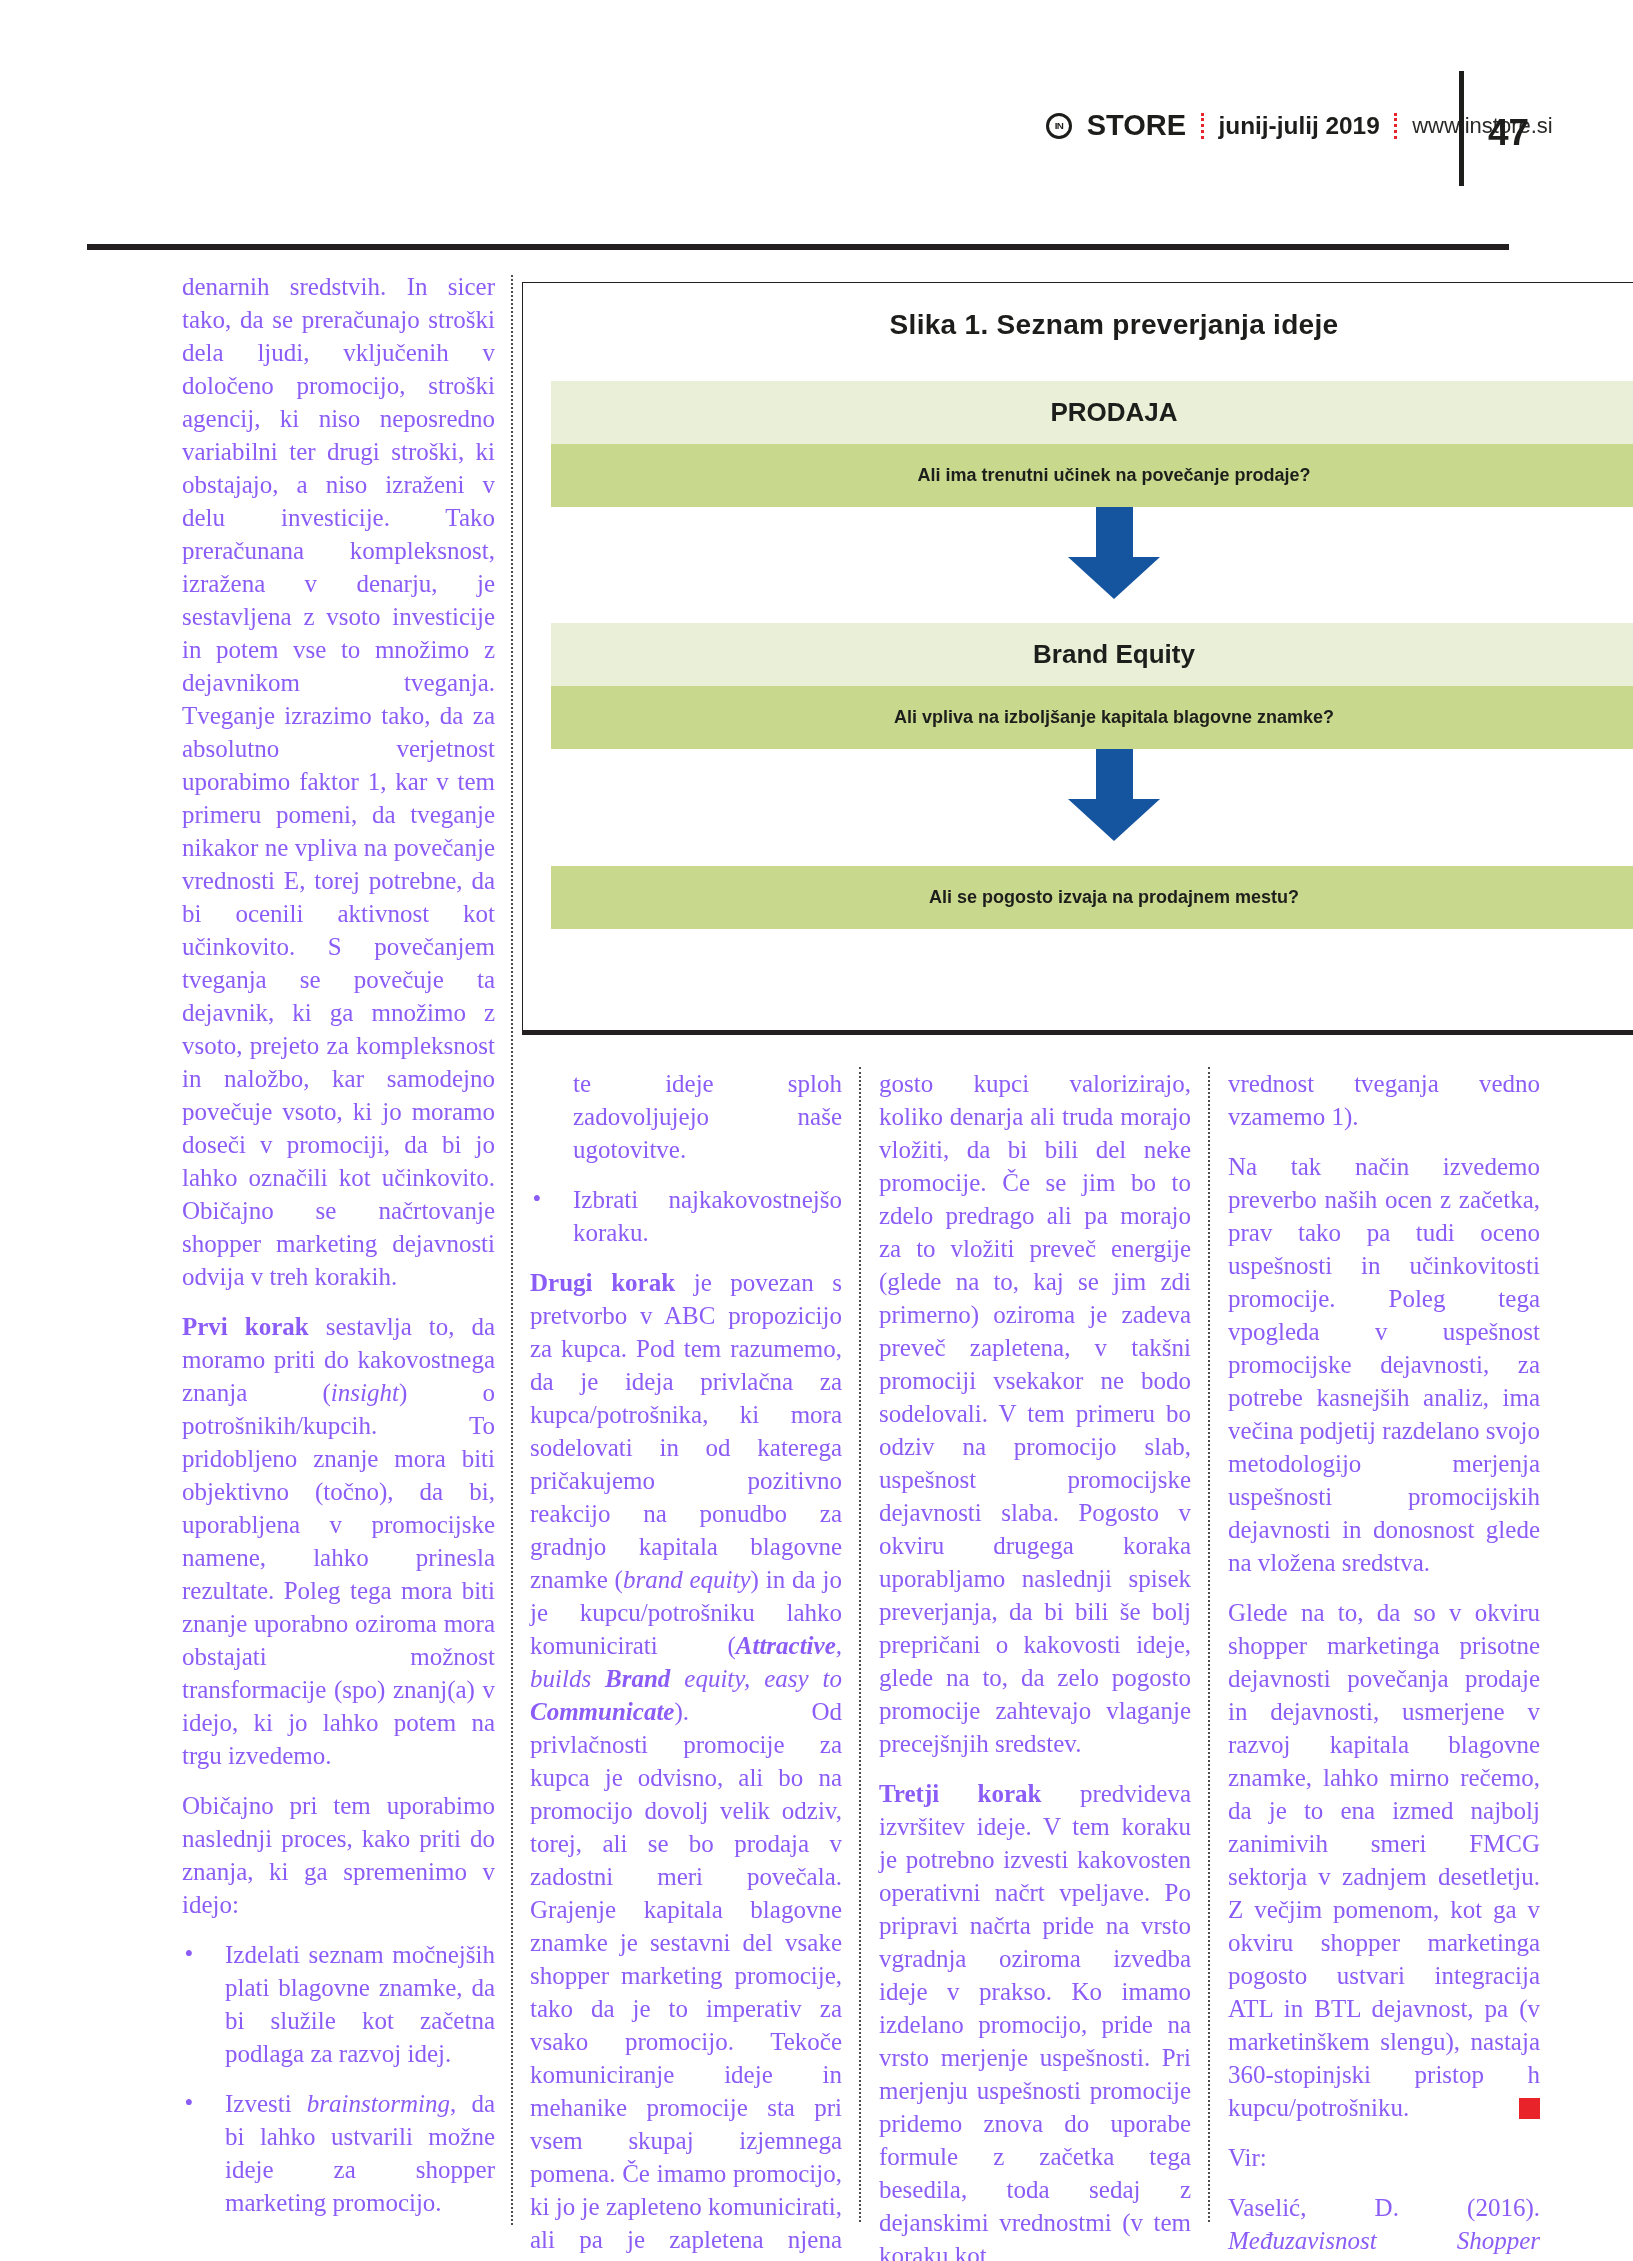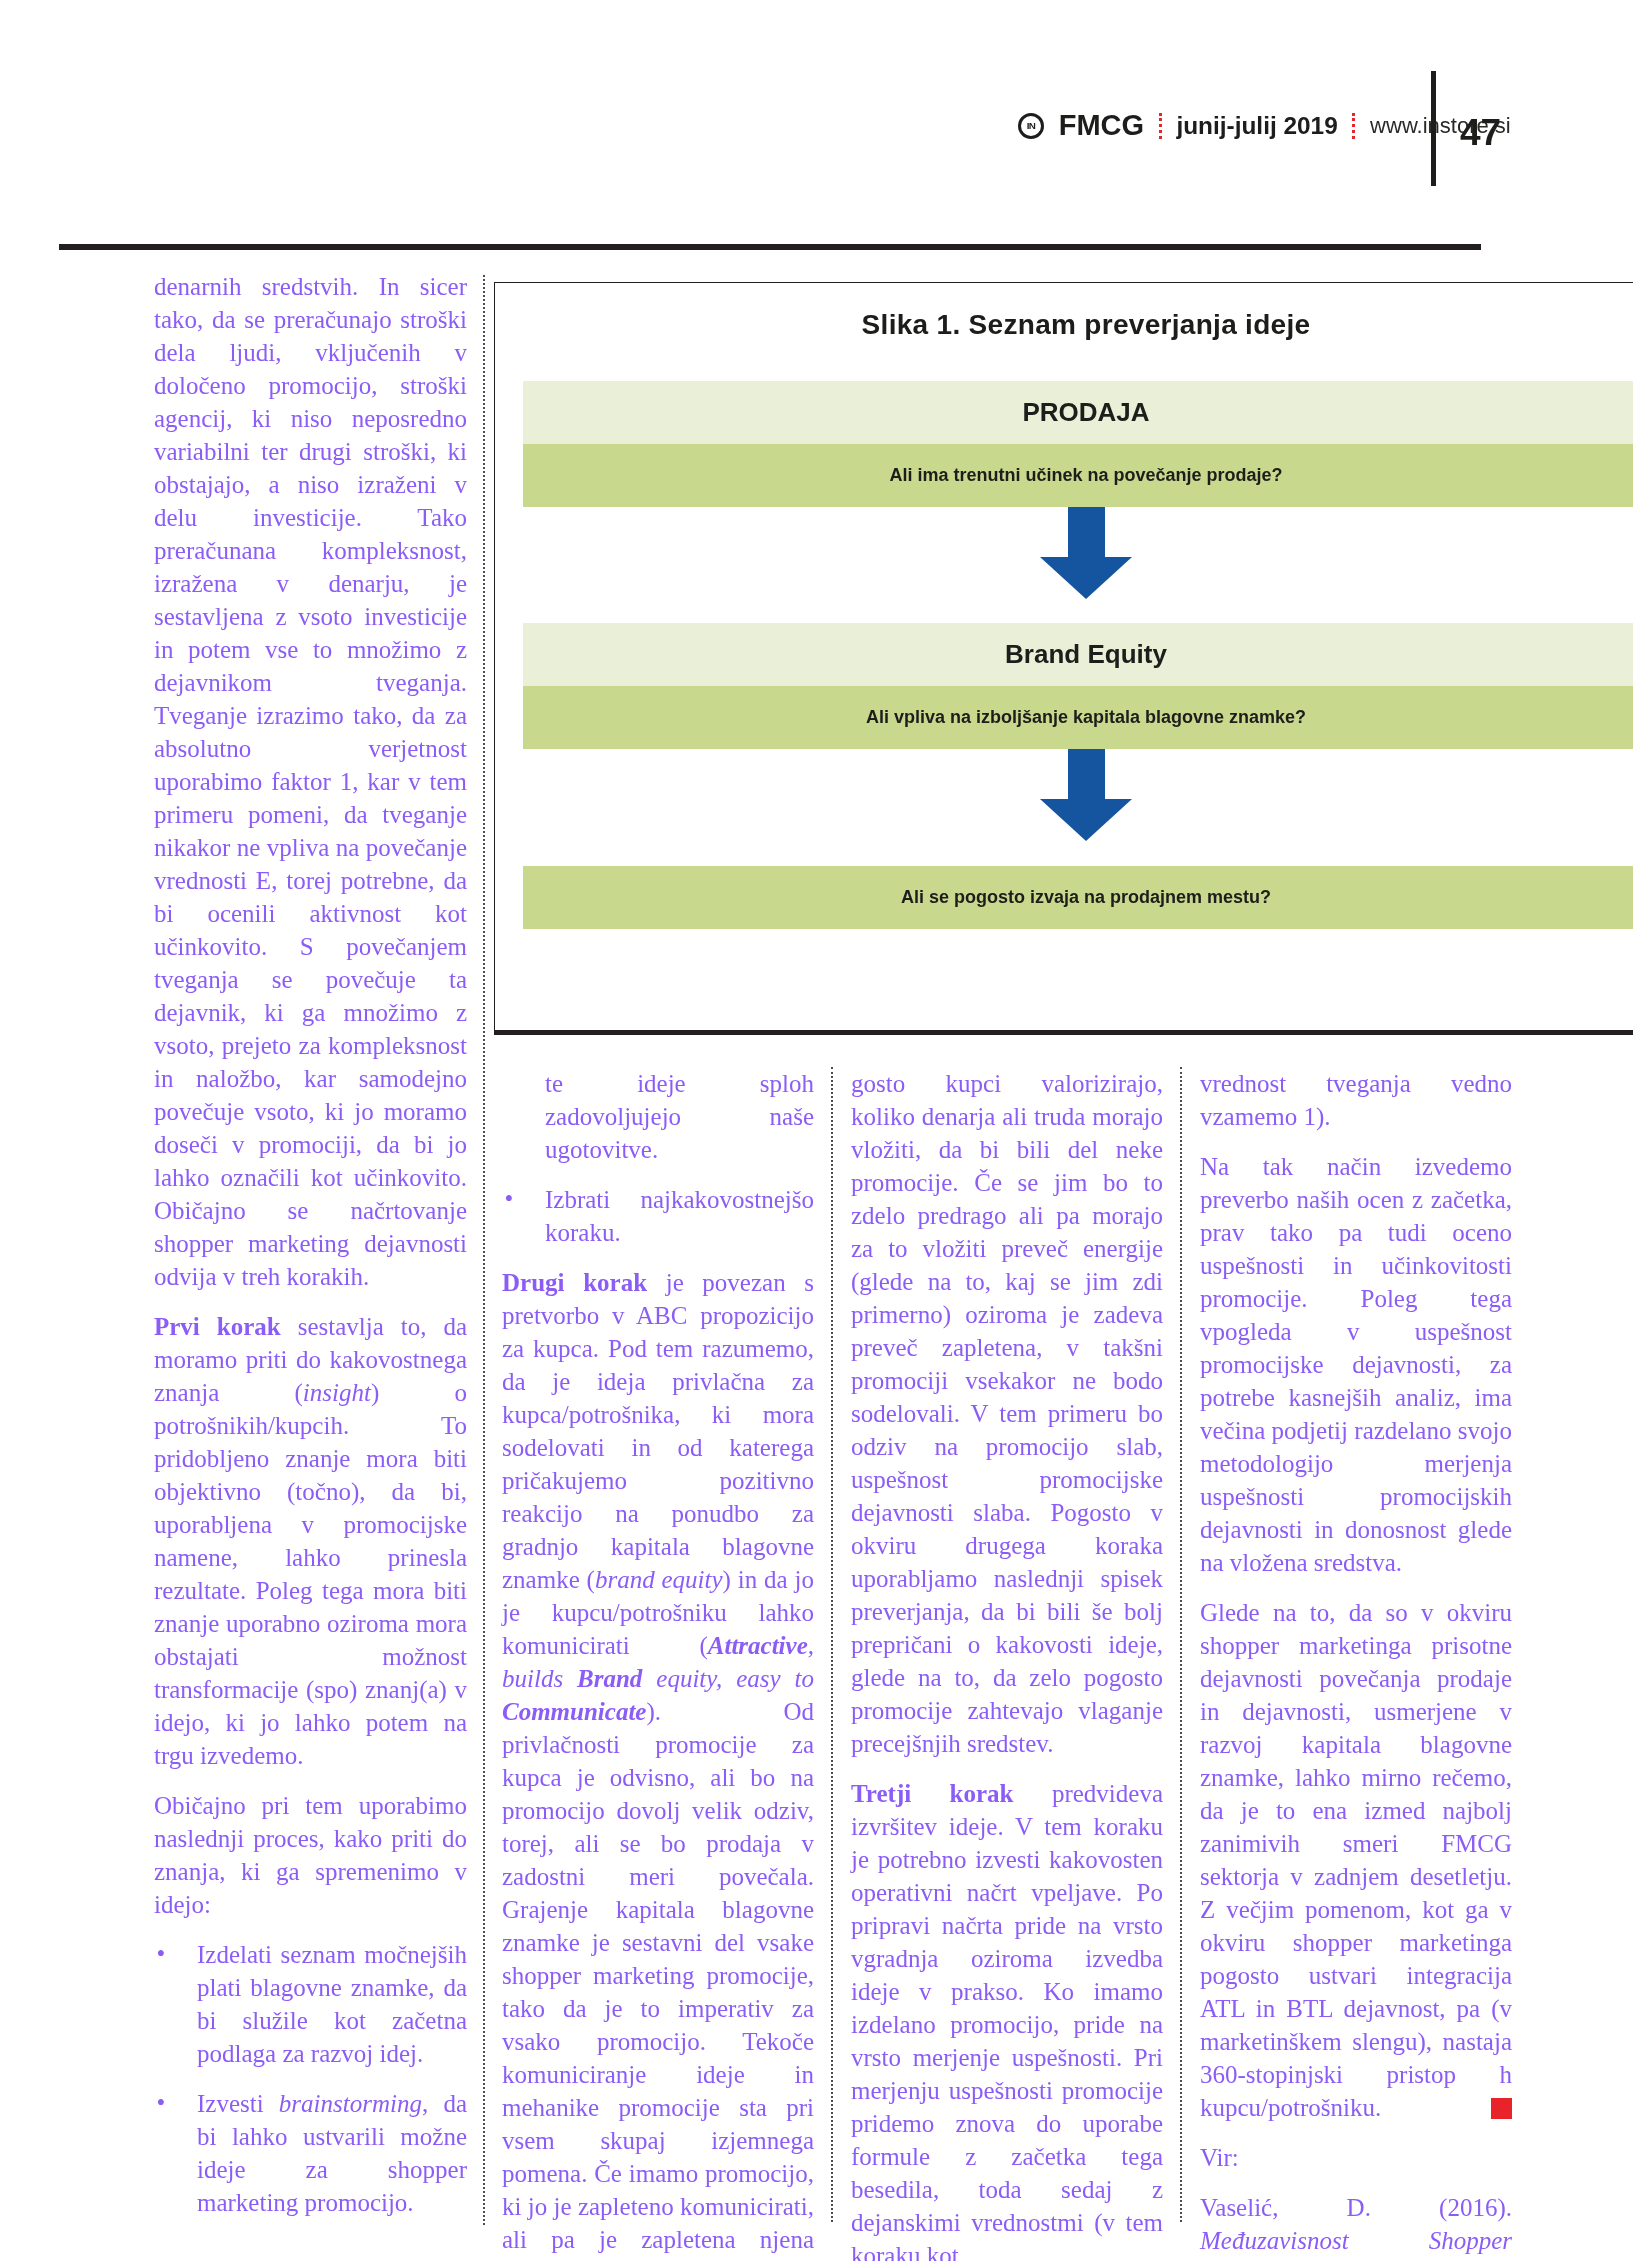--- a/index.html
+++ b/index.html
@@ -1,17 +1,17 @@
 <!DOCTYPE html>
 <html style="--band_light: #e9f0d7; --band_dark: #c8d98e; --arrow_blue: #15559f; --accent_red: #e8232a;font-size:9.8px"><head>
 <meta charset="utf-8">
 <style>
   html,body{margin:0;padding:0;background:#ffffff;}
   body{width:1634px;height:2261px;position:relative;font-family:"Liberation Serif",serif;color:#1c1c1a;}
-  .page{position:absolute;inset:0;overflow:hidden;}
+  .page{position:absolute;inset:0;overflow:hidden;margin-left:28px;}
 
   
   .header-block{position:absolute;left:1018px;top:107px;height:37px;display:flex;align-items:center;gap:14.7px;
     font-family:"Liberation Sans",sans-serif;color:#1d1d1b;}
   .logo-circle{width:26px;height:26px;border:3.7px solid #1d1d1b;border-radius:50%;display:flex;align-items:center;
     justify-content:center;font-weight:bold;font-size:9.8px;letter-spacing:-0.6px;box-sizing:border-box;}
   .brand{font-size:29px;font-weight:bold;letter-spacing:0px;}
   .hdr-sep{width:0;height:26px;border-left:3.1px dotted var(--accent_red,#e8232a);}
   .issue{font-size:24.4px;font-weight:bold;}
   .site{font-size:22px;font-weight:normal;color:#2a2a28;}
@@ -60,21 +60,21 @@
   .bi{font-weight:bold;font-style:italic;}
   .endmark{float:right;width:21px;height:21px;background:var(--accent_red,#e8232a);margin-top:7.3px;}
 </style>
 </head>
 <body>
 
 <div class="page">
 
   <div class="header-block">
     <span class="logo-circle">IN</span>
-    <span class="brand">FMCG</span>
+    <span class="brand">STORE</span>
     <span class="hdr-sep"></span>
     <span class="issue">junij-julij 2019</span>
     <span class="hdr-sep"></span>
     <span class="site">www.instore.si</span>
   </div>
   <div class="pagebar"></div>
   <div class="pagenum">47</div>
   <div class="toprule"></div>
 
   <div class="figure">

